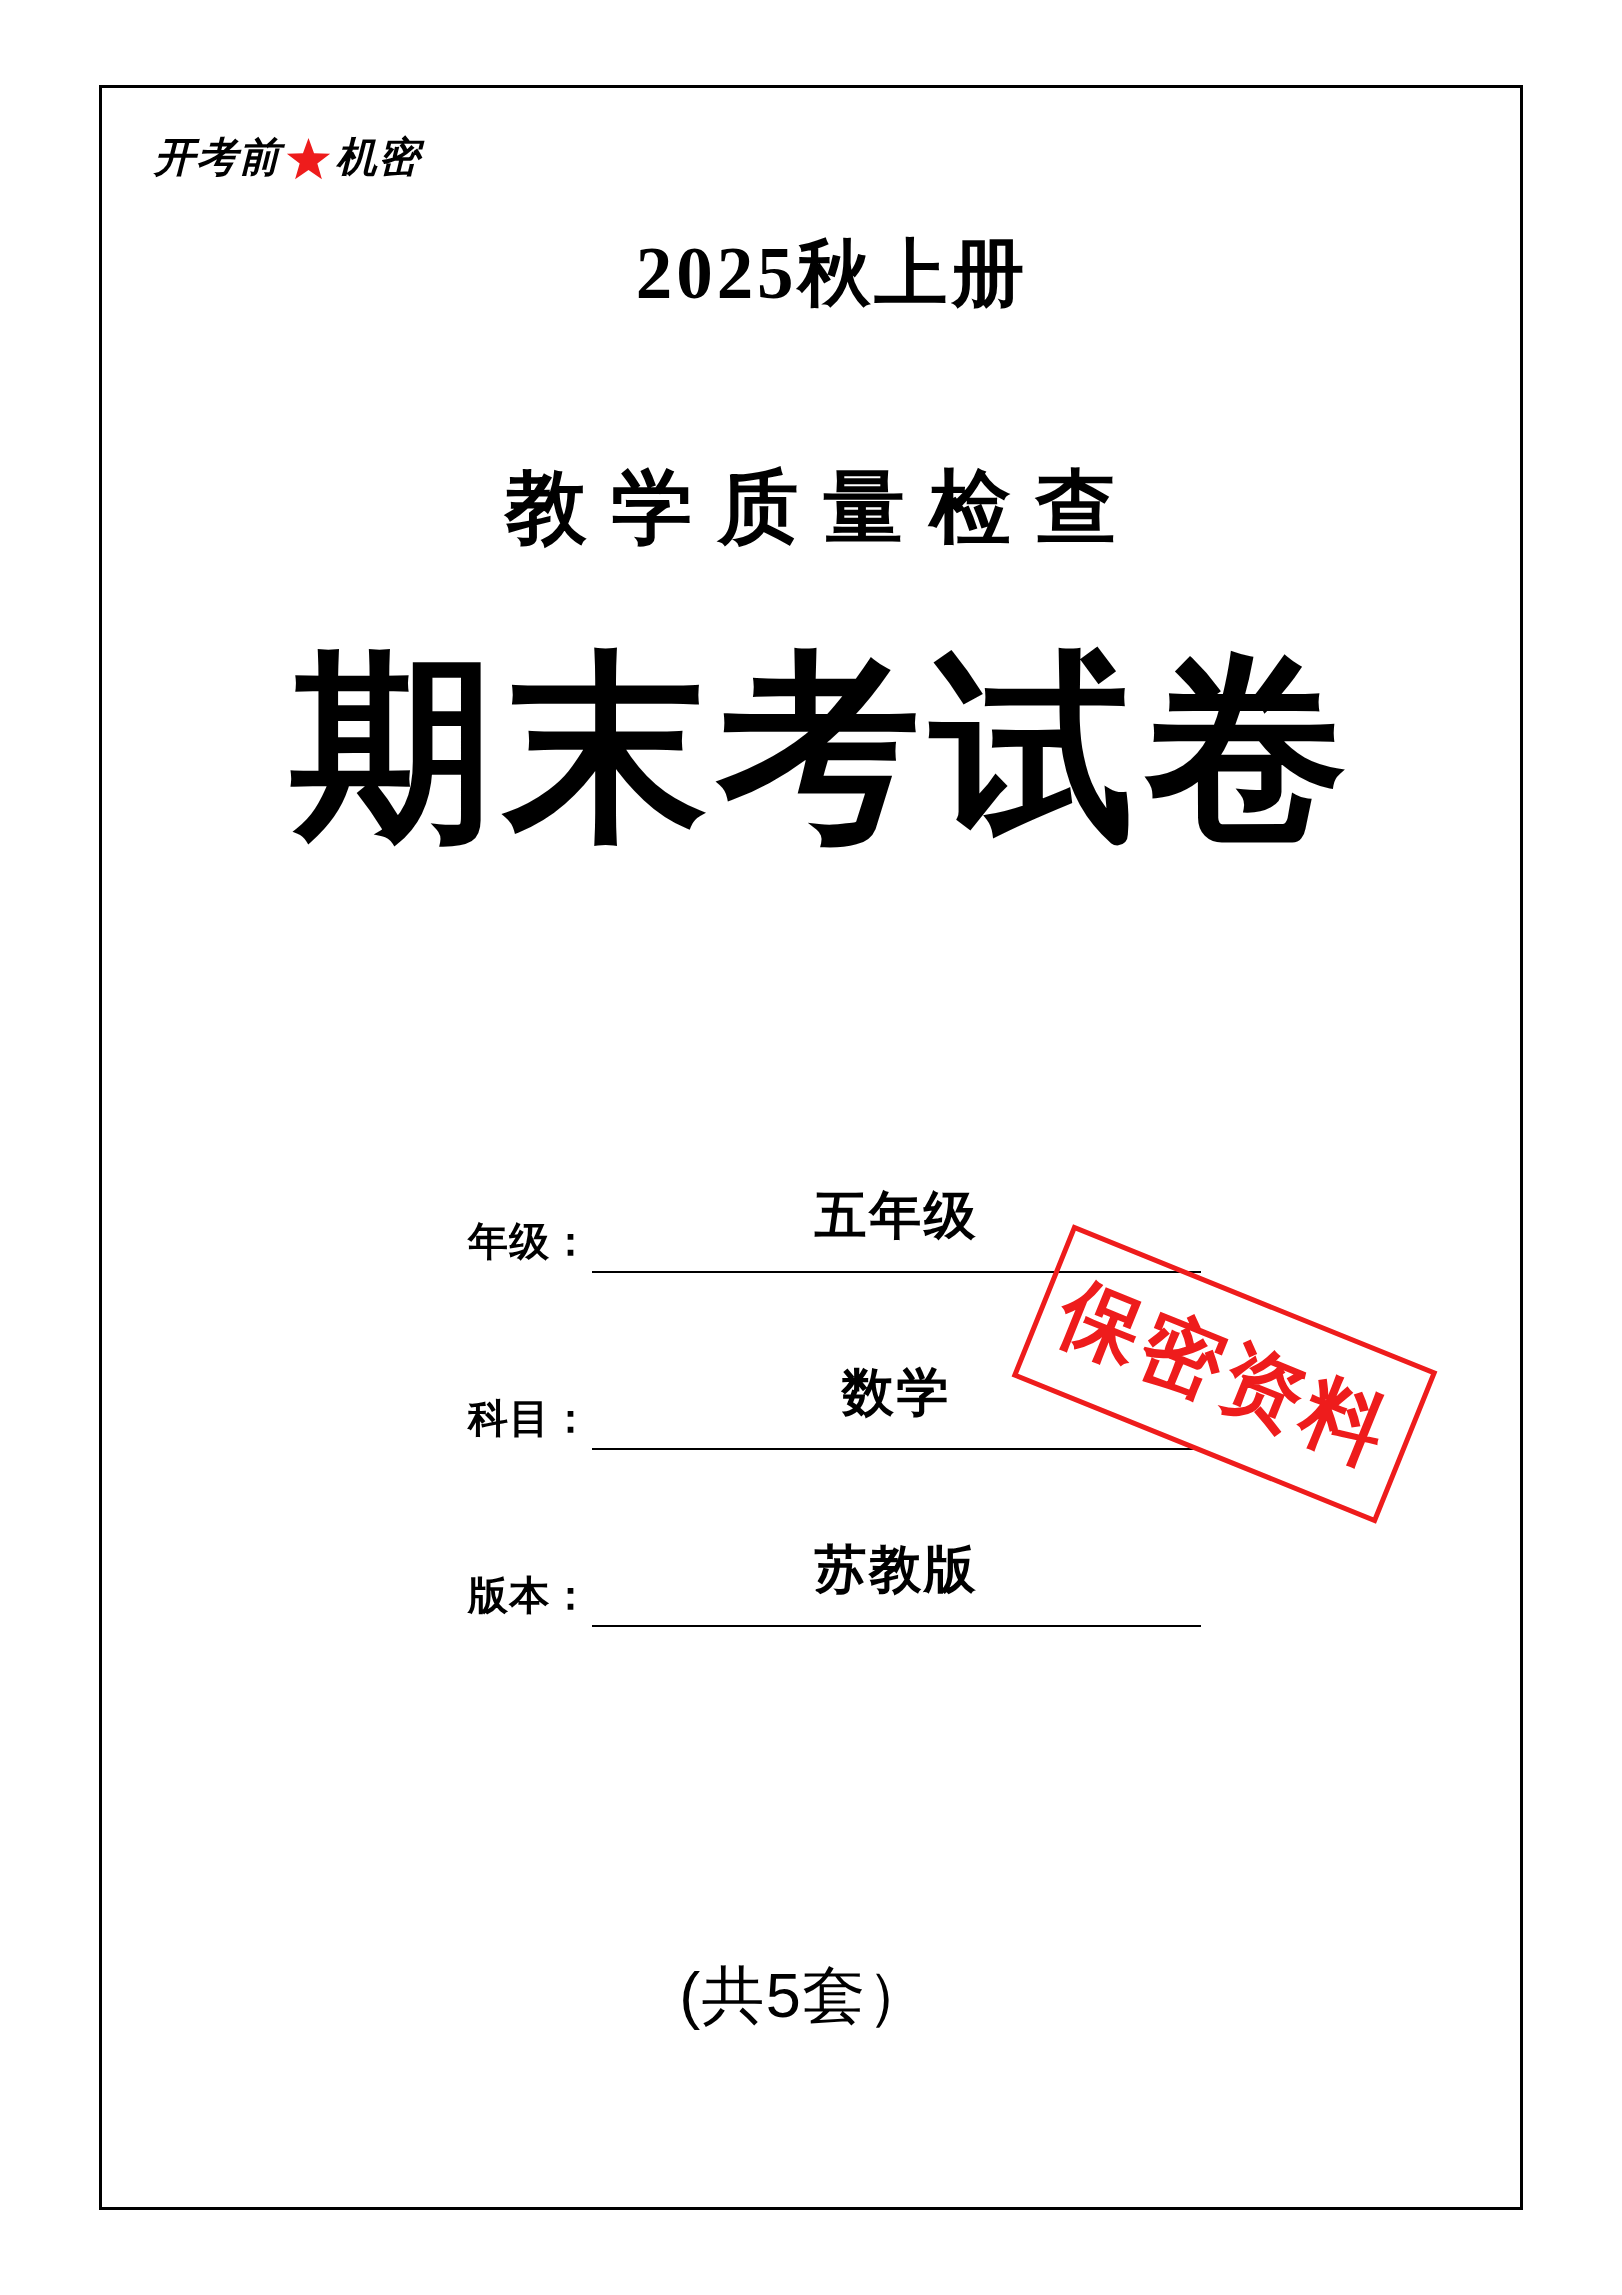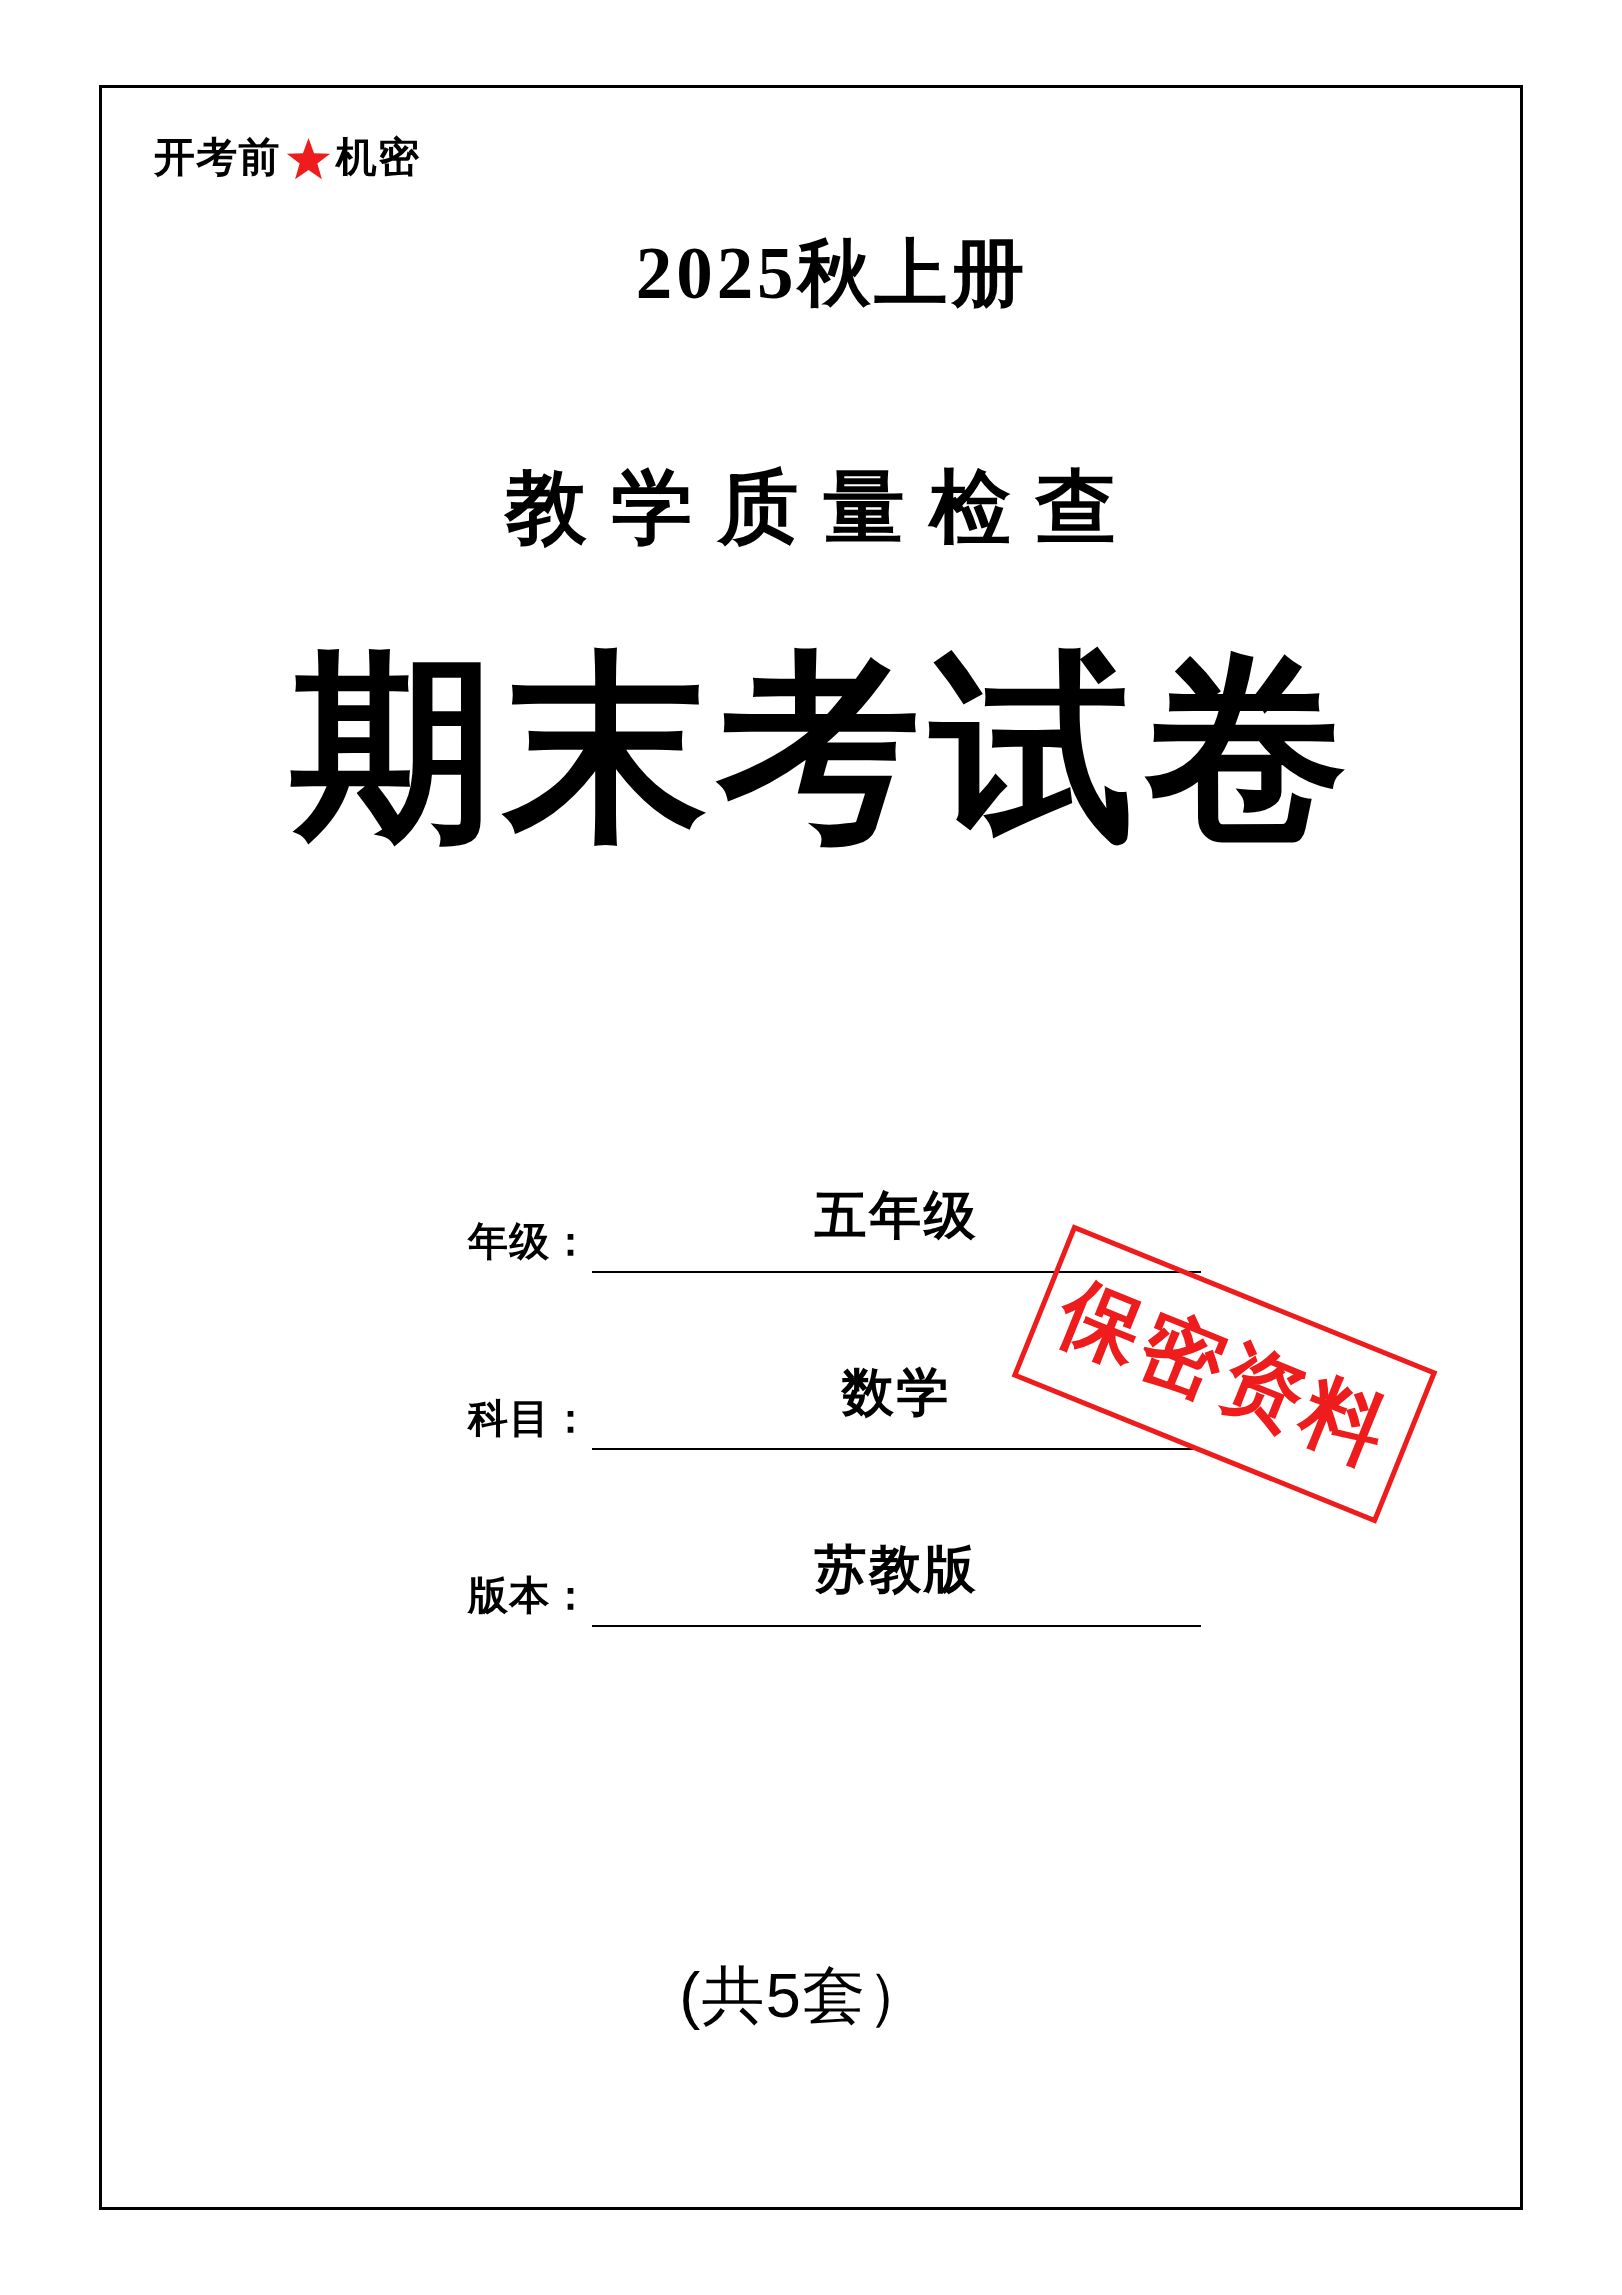--- a/index.html
+++ b/index.html
@@ -40,20 +40,21 @@
     display: flex;
     align-items: center;
     white-space: nowrap;
   }
   .secret-text {
     font-family: "Liberation Sans", "DejaVu Sans", sans-serif;
     font-weight: bold;
     font-size: 41px;
     letter-spacing: 1.3px;
     line-height: 1;
+    font-style: italic;
   }
   .star-icon {
     display: inline-block;
     width: 47px;
     height: 47px;
     margin: 0 3.9px;
     position: relative;
     top: 2px;
   }
 

